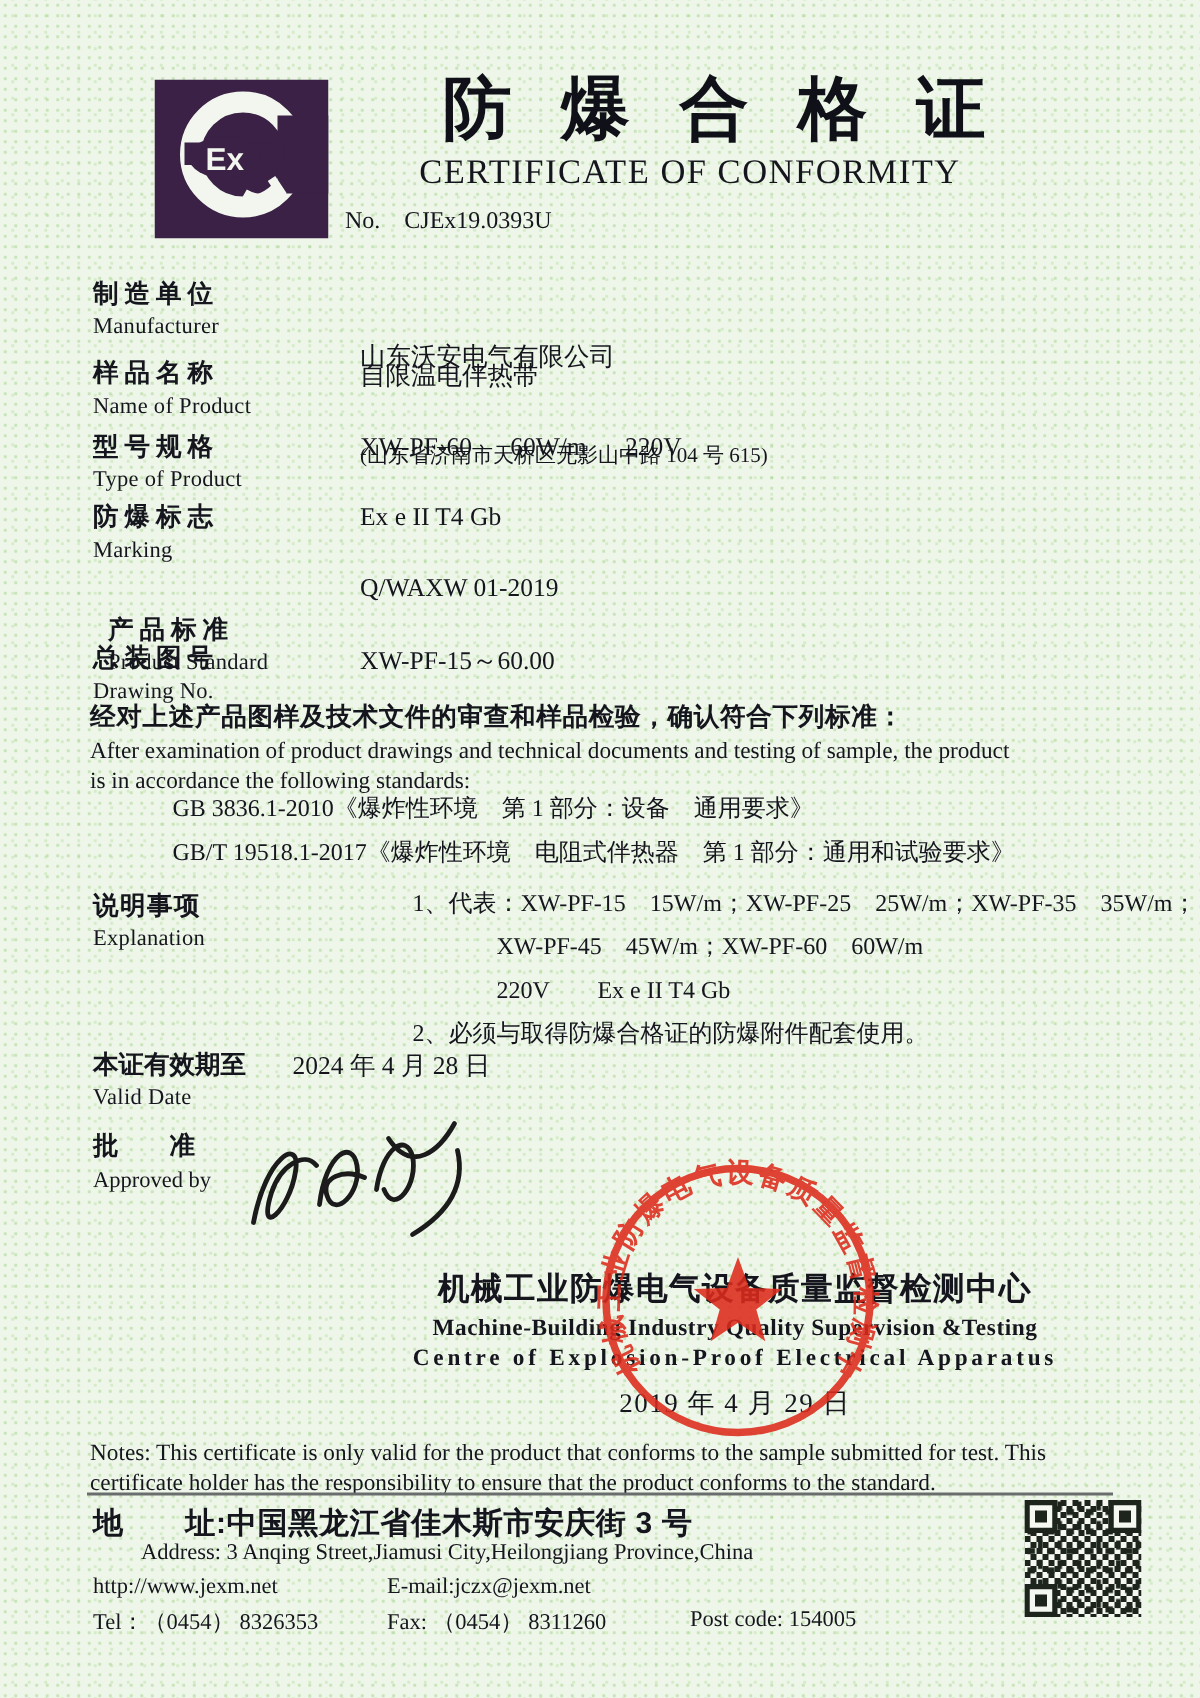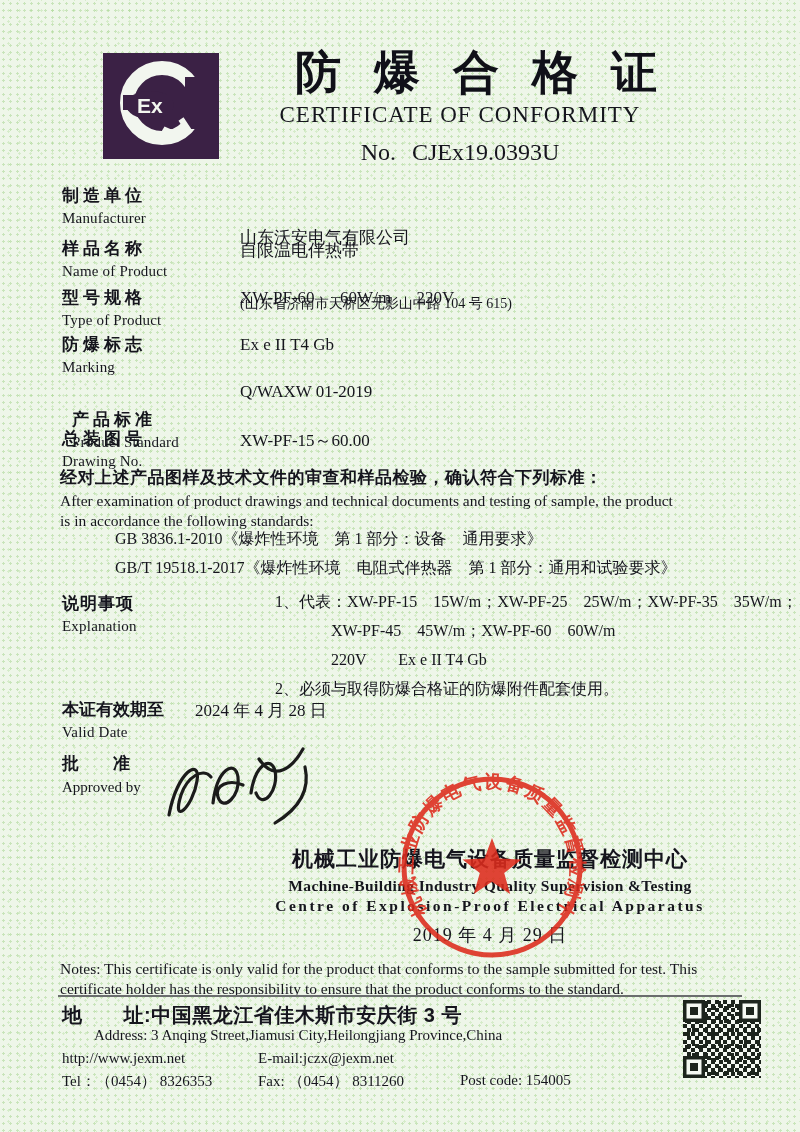--- a/index.html
+++ b/index.html
@@ -9,21 +9,21 @@
     background-image:
       radial-gradient(circle, rgba(140,200,110,.38) 1px, transparent 1.3px),
       radial-gradient(circle, rgba(158,212,128,.30) 1px, transparent 1.3px);
     background-size:7px 7px, 11px 11px;
     background-position:0 0, 3px 5px;}
   .abs{position:absolute;}
   .cn{font-family:"Liberation Sans",sans-serif;}
   .title-cn{top:42px;left:230px;width:460px;text-align:right;font-size:46px;font-weight:bold;
     letter-spacing:33px;color:#101018;white-space:nowrap;}
   .title-en{top:102px;left:230px;width:460px;text-align:center;font-size:23px;letter-spacing:1px;color:#15151d;}
-  .no-line{top:139px;left:230px;width:460px;text-align:center;font-size:24px;}
+  .no-line{top:139px;left:230px;width:460px;font-size:16px;}
   .no-line .no-val{margin-left:16px;}
   .frow .lab-cn{font-size:17px;font-weight:bold;letter-spacing:4px;white-space:nowrap;}
   .frow .lab-en{font-size:15px;margin-top:3px;white-space:nowrap;letter-spacing:.2px;}
   .fval{font-size:17px;white-space:pre;}
   .fval2{font-size:14px;margin-top:6px;white-space:pre;}
   .stmt-cn{font-size:17px;font-weight:bold;letter-spacing:.5px;}
   .stmt-en{font-size:15.5px;line-height:1.32;width:660px;}
   .std{font-size:16px;white-space:pre;}
   .exp-line{font-size:16px;height:29px;white-space:pre;}
   .exp-ind{margin-left:56px;}

